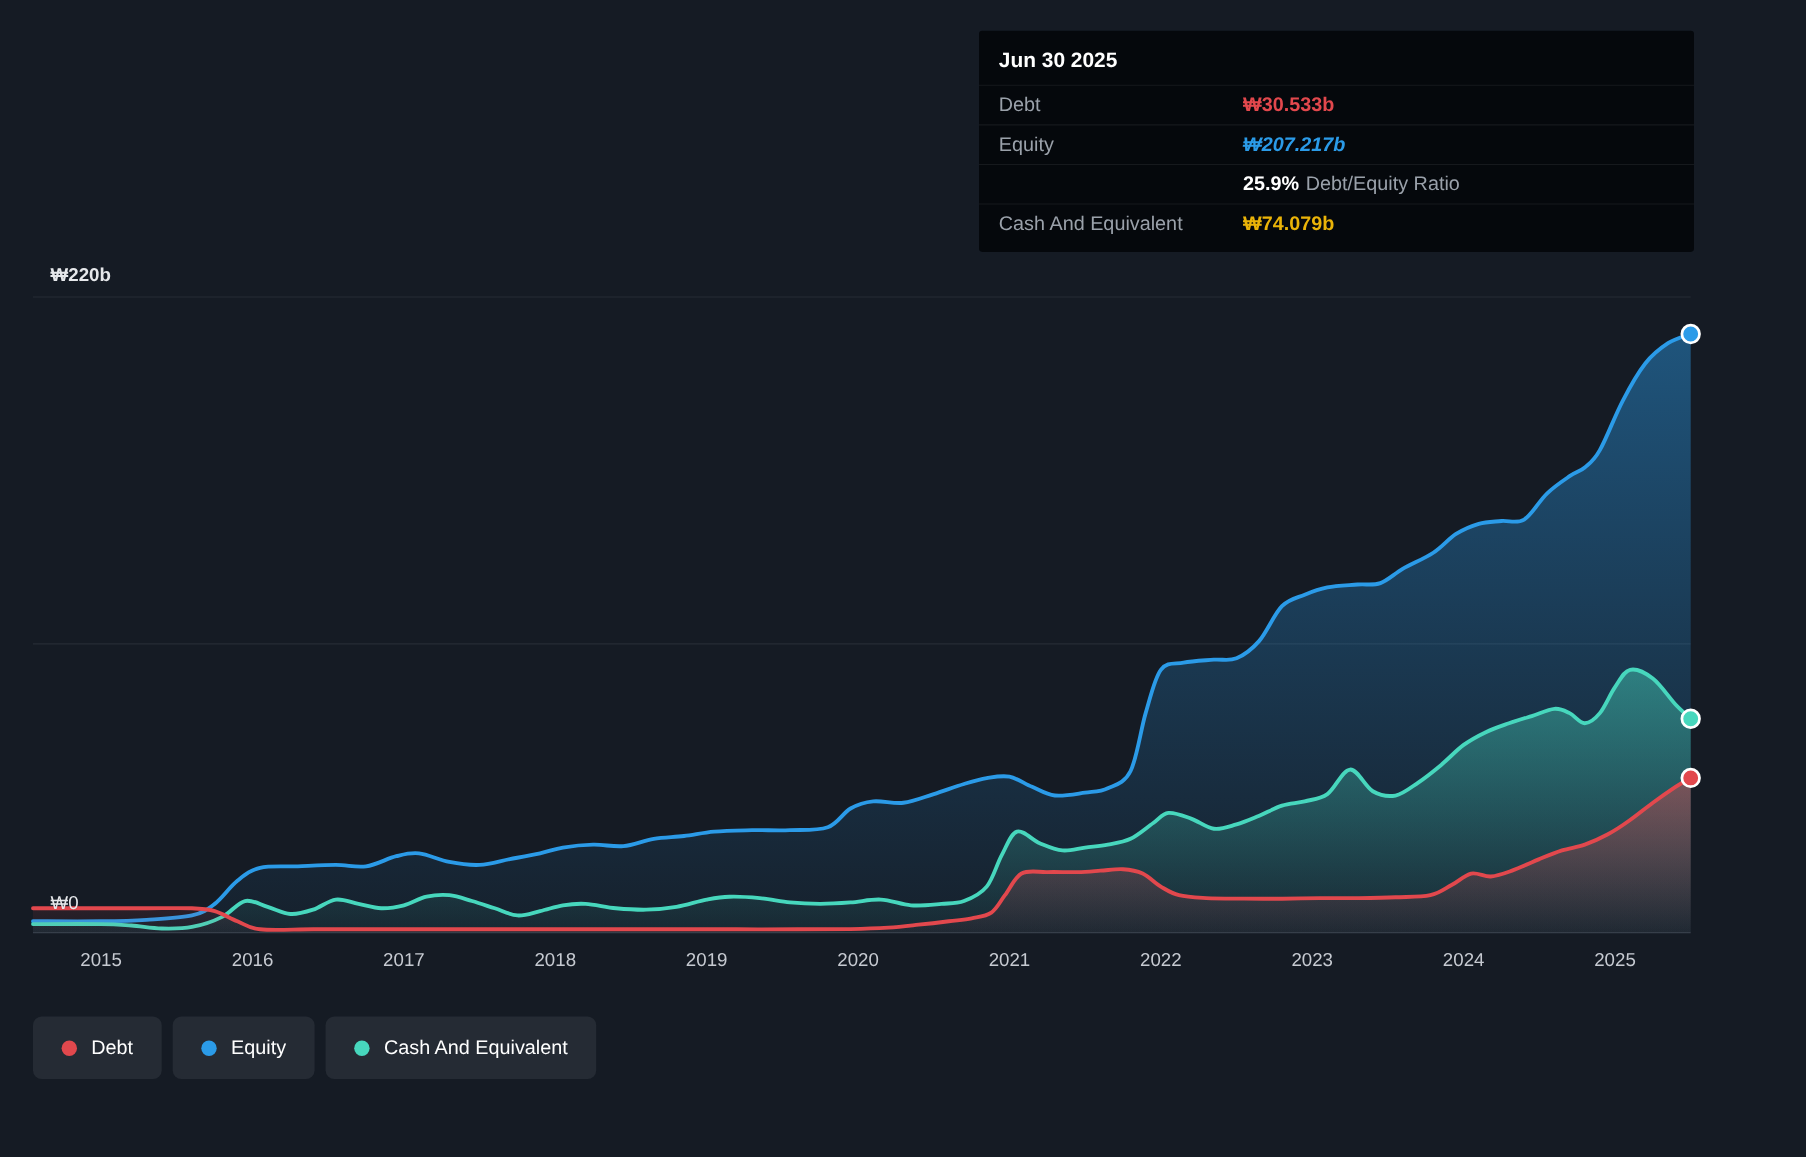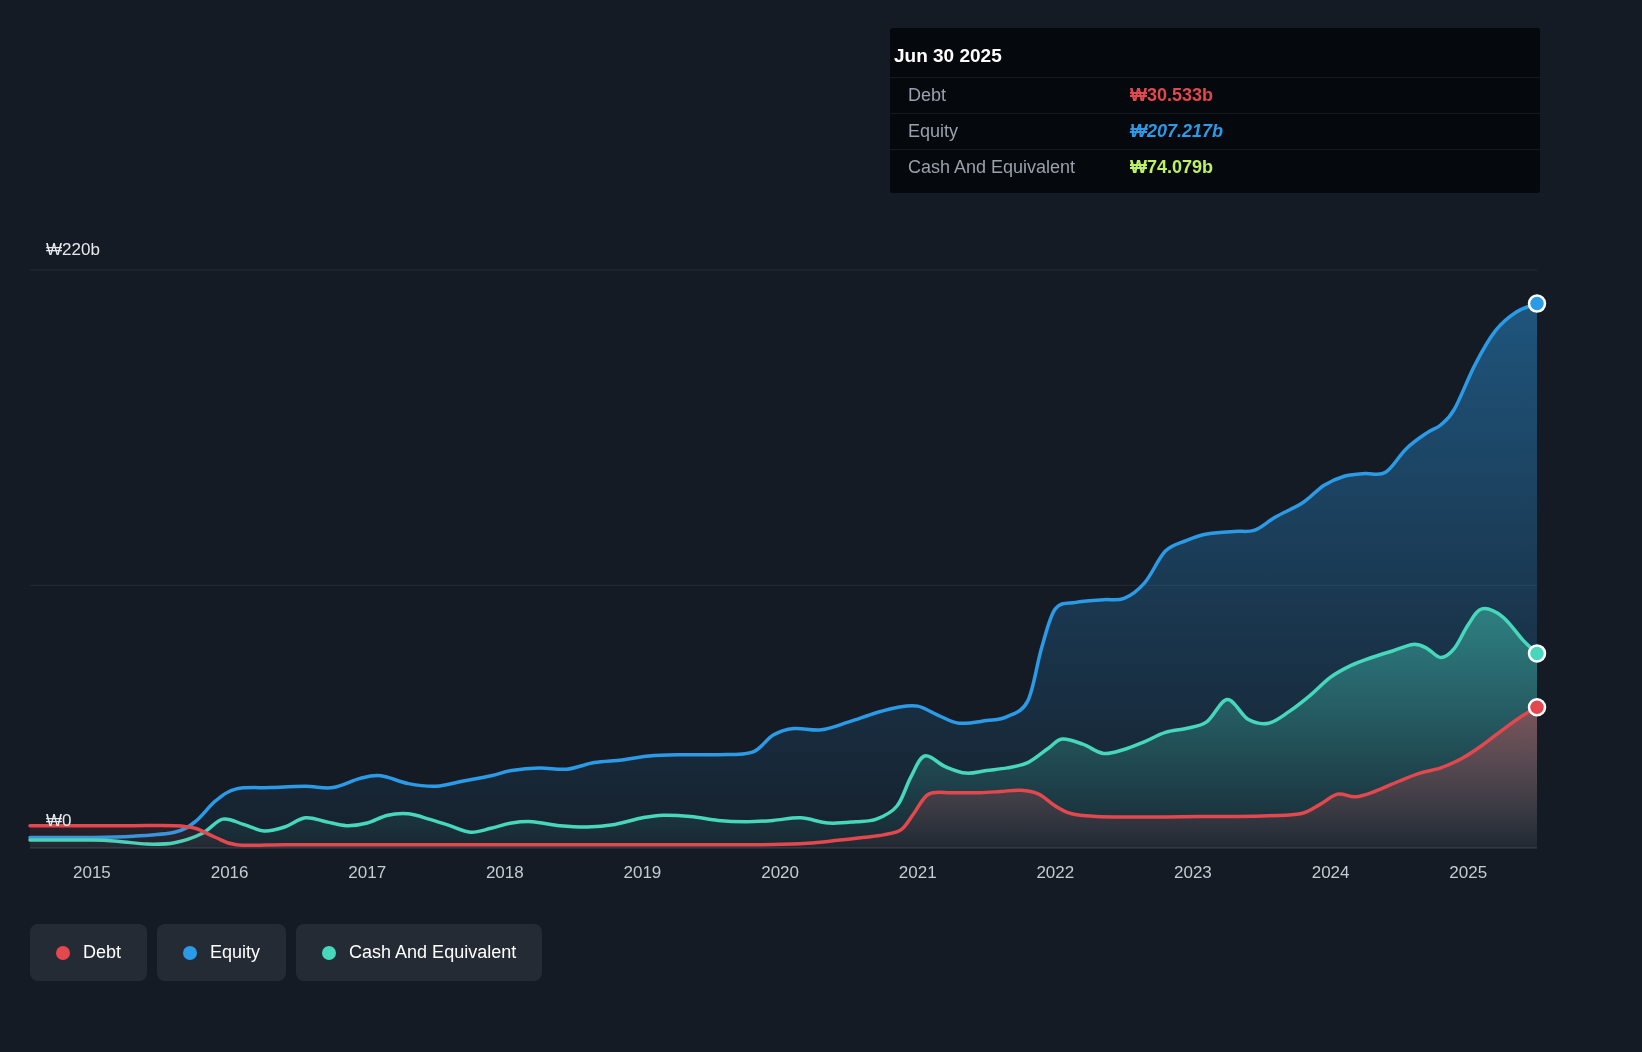--- a/index.html
+++ b/index.html
@@ -1,26 +1,26 @@
 <!DOCTYPE html>
 <html><head>
 <meta charset="utf-8">
 <style>
   html,body{margin:0;padding:0;background:#151b24;}
   body{width:1642px;height:1052px;overflow:hidden;font-family:"Liberation Sans",sans-serif;}
   .stage{position:relative;width:1642px;height:1052px;background:#151b24;}
   svg{position:absolute;left:0;top:0;font-family:"Liberation Sans",sans-serif;}
 
   .ylabel{position:absolute;left:46px;color:#e6e8eb;font-size:17px;}
-  .ylabel.top{top:240px;}
+  .ylabel.top{top:240px;font-weight:bold;}
   .ylabel.zero{top:811px;}
 
   .tooltip{position:absolute;left:890px;top:28px;width:650px;background:#05080c;
            border-radius:3px;box-sizing:border-box;padding:4px 0 8px;}
-  .tt-title{padding:13px 4px 10px;font-size:19px;font-weight:bold;color:#ffffff;}
+  .tt-title{padding:13px 18px 10px;font-size:19px;font-weight:bold;color:#ffffff;}
   .tt-row{display:flex;align-items:center;padding:7px 18px;font-size:18px;
           border-top:1px solid rgba(255,255,255,0.07);}
   .tt-label{width:222px;flex:none;color:#9aa1aa;}
   .tt-value{font-weight:bold;}
   .ratio-num{color:#ffffff;font-weight:bold;}
   .ratio-lab{color:#9aa1aa;font-weight:normal;margin-left:6px;}
 
   .legend{position:absolute;left:30px;top:924px;display:flex;gap:10px;}
   .pill{display:flex;align-items:center;gap:13px;background:#252b34;border-radius:8px;
         height:57px;padding:0 26px;font-size:18px;color:#ffffff;cursor:pointer;}
@@ -78,22 +78,26 @@
     <div class="tt-title">Jun 30 2025</div>
     <div class="tt-row">
       <span class="tt-label">Debt</span>
       <span class="tt-value" style="color: rgb(226, 72, 77);">₩30.533b</span>
     </div>
     <div class="tt-row">
       <span class="tt-label">Equity</span>
       <span class="tt-value" style="color: rgb(43, 155, 232); font-style: italic;">₩207.217b</span>
     </div>
     <div class="tt-row">
+      <span class="tt-label"></span>
+      <span class="tt-value"><span class="ratio-num">25.9%</span><span class="ratio-lab">Debt/Equity Ratio</span></span>
+    </div>
+    <div class="tt-row">
       <span class="tt-label">Cash And Equivalent</span>
-      <span class="tt-value" style="color: #bef264;">₩74.079b</span>
+      <span class="tt-value" style="color: #eab308;">₩74.079b</span>
     </div>
   </div>
 
   <div class="legend">
     <div class="pill">
       <span class="dot" style="background: rgb(226, 72, 77);"></span>
       <span>Debt</span>
     </div>
     <div class="pill">
       <span class="dot" style="background: rgb(43, 155, 232);"></span>

